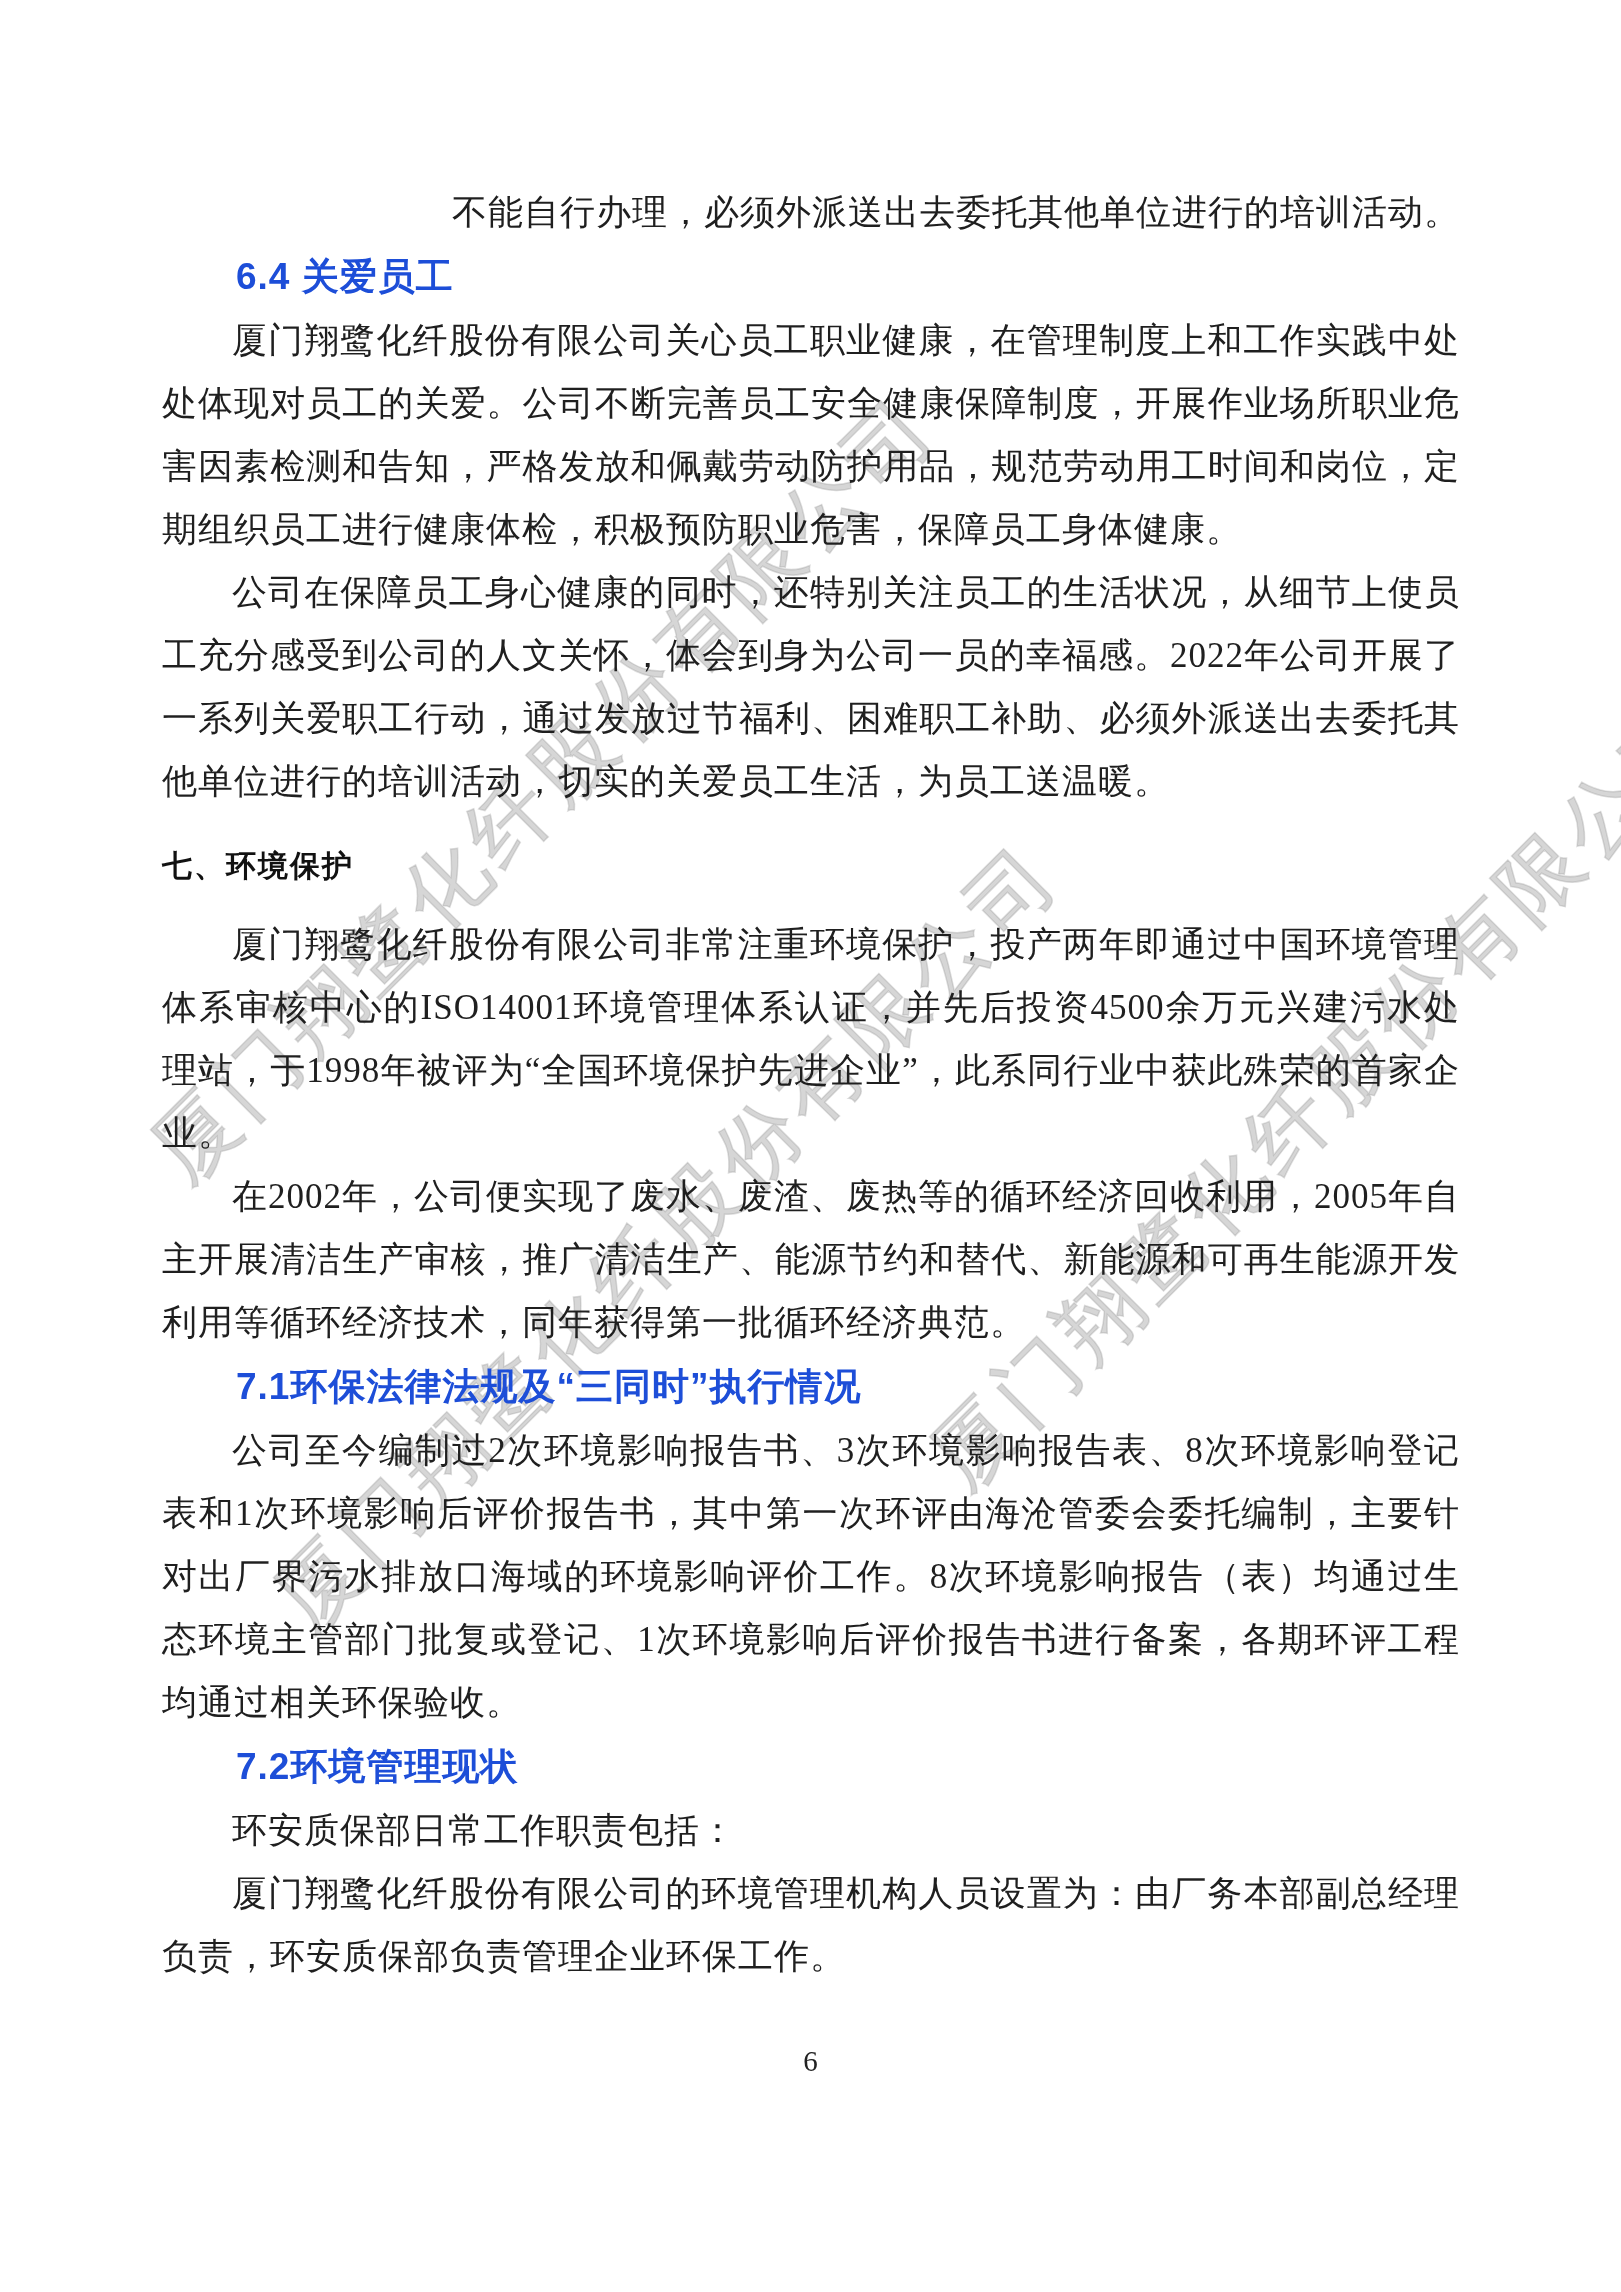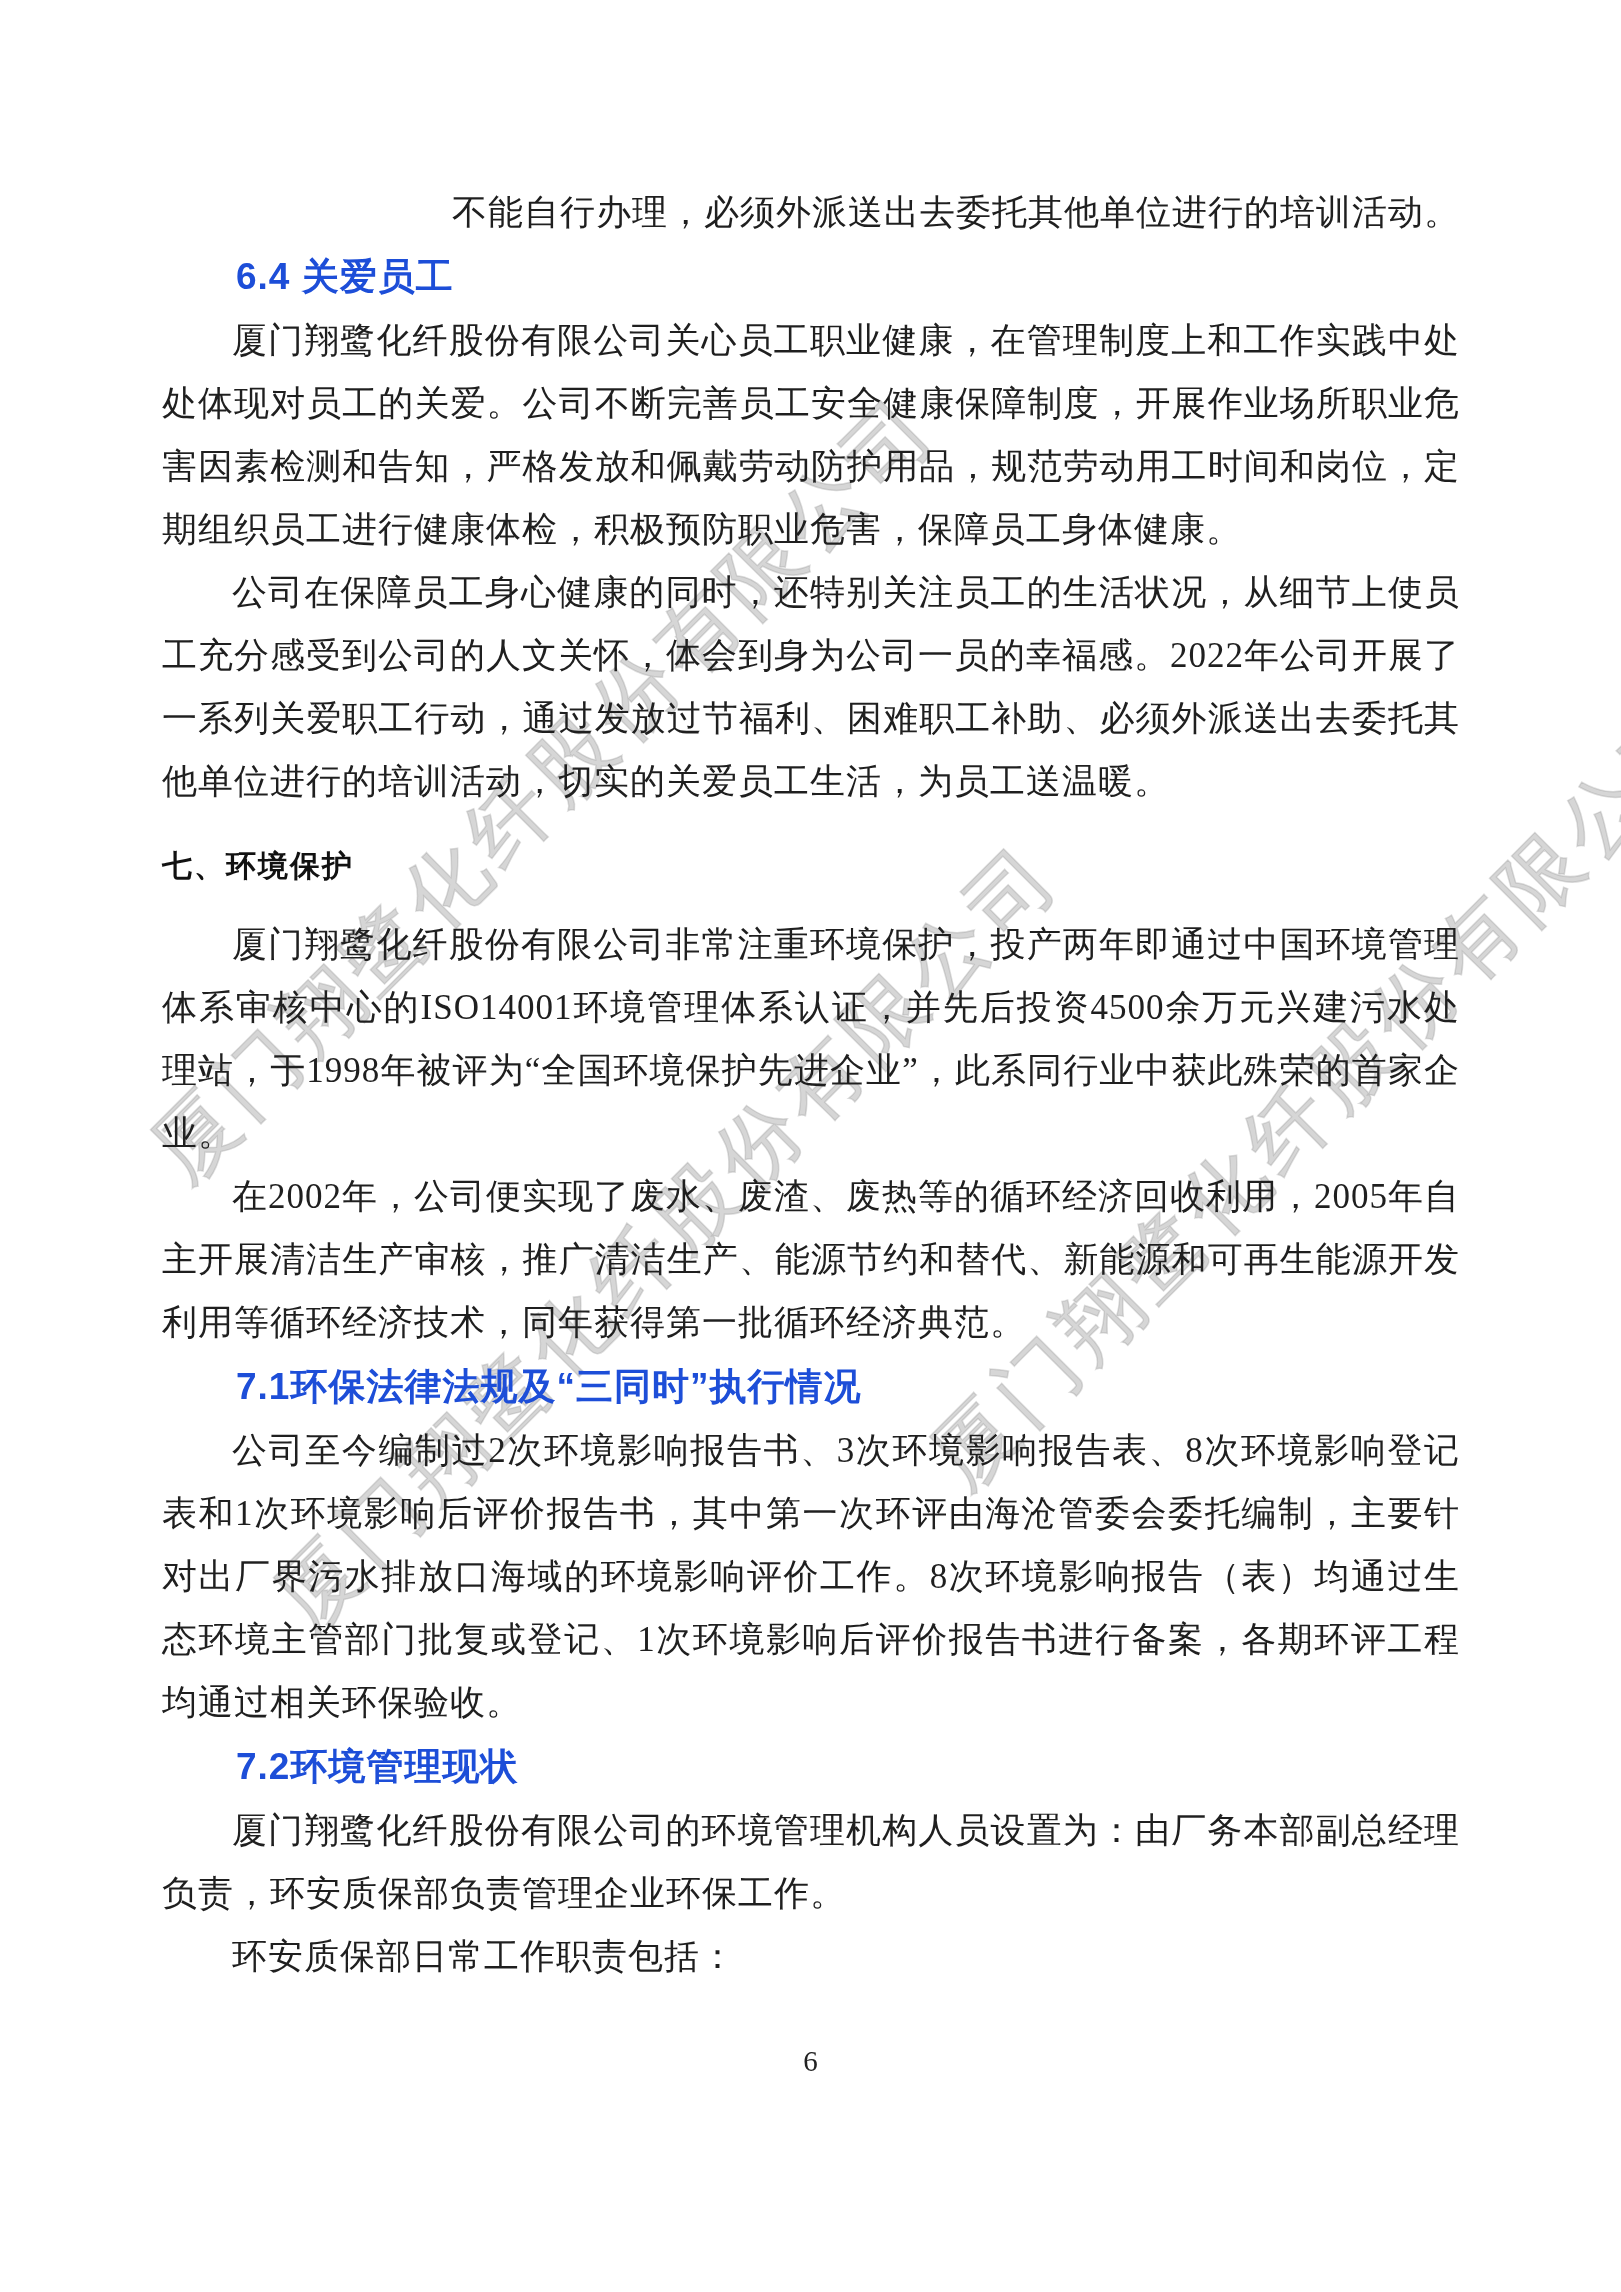--- a/index.html
+++ b/index.html
@@ -89,20 +89,20 @@
     <p class="body-text no-indent">不能自行办理，必须外派送出去委托其他单位进行的培训活动。</p>
     <h3 class="sub-heading">6.4 关爱员工</h3>
     <p class="body-text">厦门翔鹭化纤股份有限公司关心员工职业健康，在管理制度上和工作实践中处处体现对员工的关爱。公司不断完善员工安全健康保障制度，开展作业场所职业危害因素检测和告知，严格发放和佩戴劳动防护用品，规范劳动用工时间和岗位，定期组织员工进行健康体检，积极预防职业危害，保障员工身体健康。</p>
     <p class="body-text">公司在保障员工身心健康的同时，还特别关注员工的生活状况，从细节上使员工充分感受到公司的人文关怀，体会到身为公司一员的幸福感。2022年公司开展了一系列关爱职工行动，通过发放过节福利、困难职工补助、必须外派送出去委托其他单位进行的培训活动，切实的关爱员工生活，为员工送温暖。</p>
     <h2 class="chapter-heading">七、环境保护</h2>
     <p class="body-text">厦门翔鹭化纤股份有限公司非常注重环境保护，投产两年即通过中国环境管理体系审核中心的ISO14001环境管理体系认证，并先后投资4500余万元兴建污水处理站，于1998年被评为“全国环境保护先进企业”，此系同行业中获此殊荣的首家企业。</p>
     <p class="body-text">在2002年，公司便实现了废水、废渣、废热等的循环经济回收利用，2005年自主开展清洁生产审核，推广清洁生产、能源节约和替代、新能源和可再生能源开发利用等循环经济技术，同年获得第一批循环经济典范。</p>
     <h3 class="sub-heading">7.1环保法律法规及“三同时”执行情况</h3>
     <p class="body-text">公司至今编制过2次环境影响报告书、3次环境影响报告表、8次环境影响登记表和1次环境影响后评价报告书，其中第一次环评由海沧管委会委托编制，主要针对出厂界污水排放口海域的环境影响评价工作。8次环境影响报告（表）均通过生态环境主管部门批复或登记、1次环境影响后评价报告书进行备案，各期环评工程均通过相关环保验收。</p>
     <h3 class="sub-heading">7.2环境管理现状</h3>
+    <p class="body-text">环安质保部日常工作职责包括：</p>
     <p class="body-text">厦门翔鹭化纤股份有限公司的环境管理机构人员设置为：由厂务本部副总经理负责，环安质保部负责管理企业环保工作。</p>
-    <p class="body-text">环安质保部日常工作职责包括：</p>
   </div>
 
   <div class="page-number">6</div>
 
 </div>
 
 
 </body></html>

